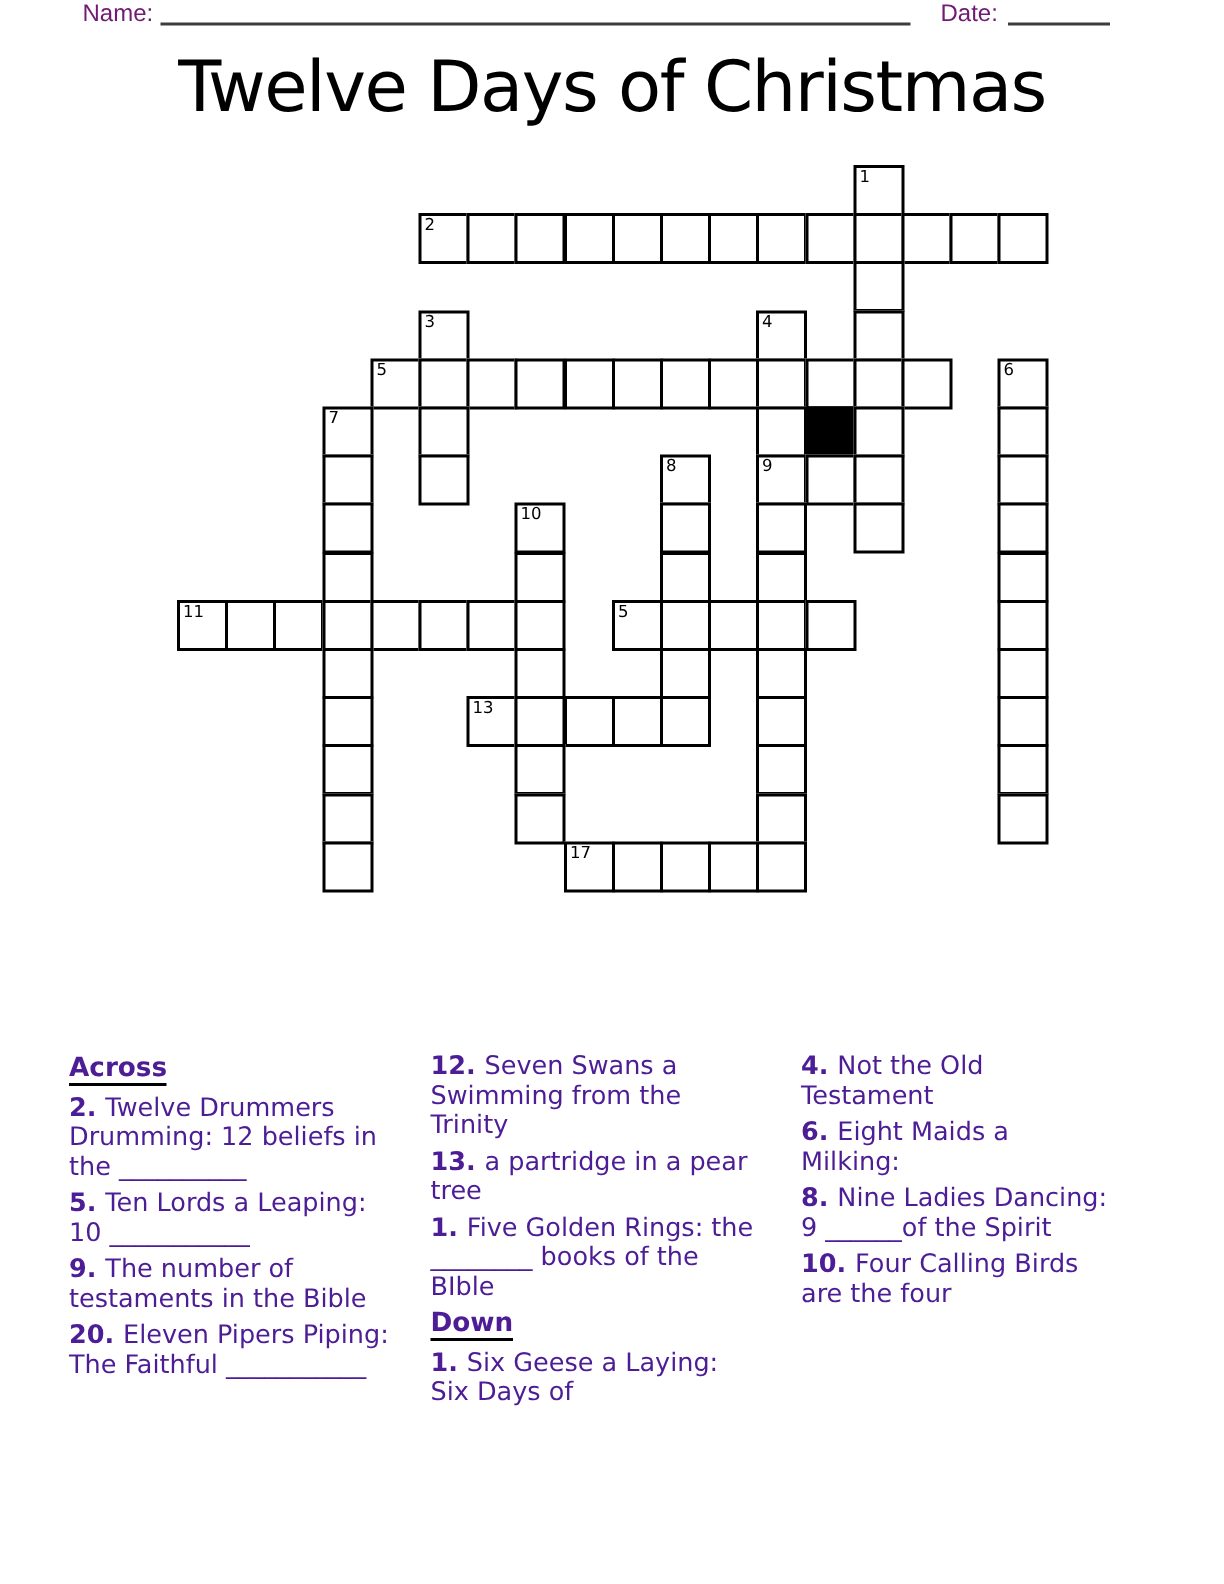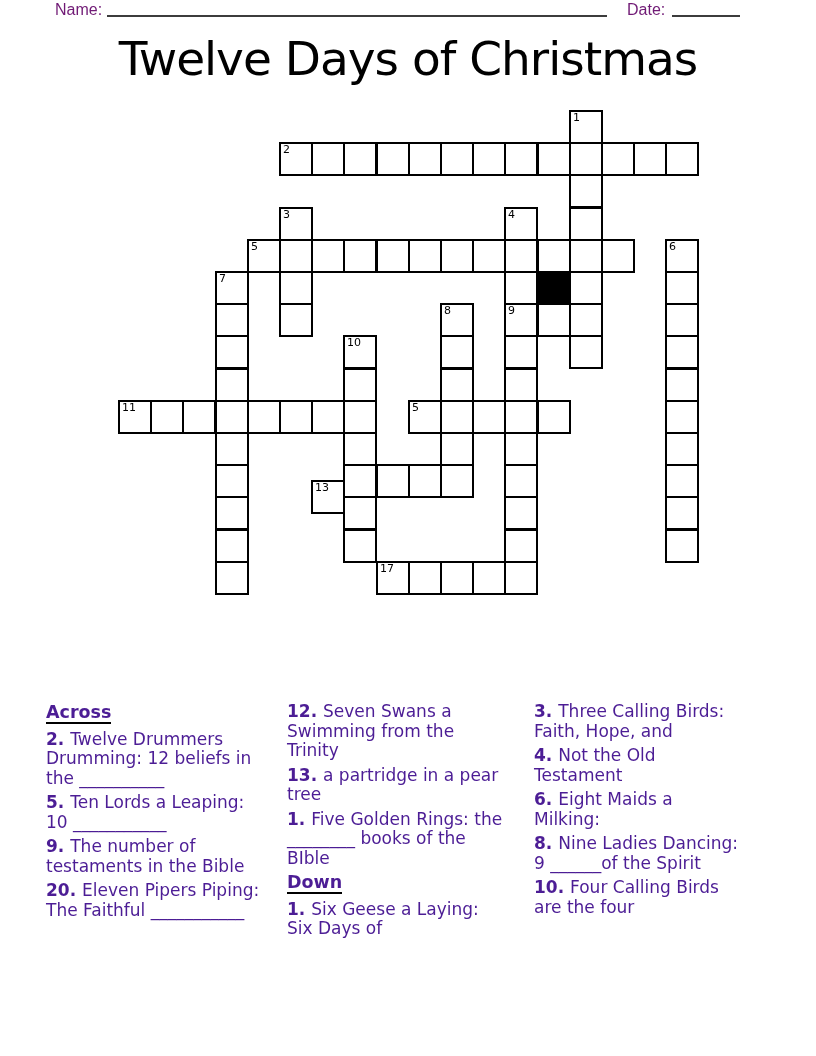--- a/index.html
+++ b/index.html
@@ -160,21 +160,21 @@
       <div class="cell" style="left: 354px; top: 290px;"></div>
       <div class="cell" style="left: 386px; top: 290px;"></div>
       <div class="cell" style="left: 419px; top: 290px;"></div>
       <div class="cell" style="left: 547px; top: 290px;"></div>
       <div class="cell" style="left: 97px; top: 322px;"></div>
       <div class="cell" style="left: 225px; top: 322px;"></div>
       <div class="cell" style="left: 322px; top: 322px;"></div>
       <div class="cell" style="left: 386px; top: 322px;"></div>
       <div class="cell" style="left: 547px; top: 322px;"></div>
       <div class="cell" style="left: 97px; top: 354px;"></div>
-      <div class="cell" style="left: 193px; top: 370px; text-align: center;">
+      <div class="cell" style="left: 193px; top: 354px; text-align: center;">
         <span class="cellnum">13</span>
       </div>
       <div class="cell" style="left: 225px; top: 354px;"></div>
       <div class="cell" style="left: 258px; top: 354px;"></div>
       <div class="cell" style="left: 290px; top: 354px;"></div>
       <div class="cell" style="left: 322px; top: 354px;"></div>
       <div class="cell" style="left: 386px; top: 354px;"></div>
       <div class="cell" style="left: 547px; top: 354px;"></div>
       <div class="cell" style="left: 97px; top: 386px;"></div>
       <div class="cell" style="left: 225px; top: 386px;"></div>
@@ -202,20 +202,19 @@
       <div class="clue"><span class="clue-num">20. </span>Eleven Pipers Piping: The Faithful ___________</div>
     </div>
   <div class="clue-col col1">
       <div class="clue"><span class="clue-num">12. </span>Seven Swans a Swimming from the Trinity</div>
       <div class="clue"><span class="clue-num">13. </span>a partridge in a pear tree</div>
       <div class="clue"><span class="clue-num">1. </span>Five Golden Rings: the ________ books of the BIble</div>
       <div class="clue-header"><span>Down</span></div>
       <div class="clue"><span class="clue-num">1. </span>Six Geese a Laying: Six Days of</div>
     </div>
   <div class="clue-col col2">
-      <div class="clue"><span class="clue-num">3. </span>Three Calling Birds: Faith, Hope, and</div>
       <div class="clue"><span class="clue-num">4. </span>Not the Old Testament</div>
       <div class="clue"><span class="clue-num">6. </span>Eight Maids a Milking:</div>
       <div class="clue"><span class="clue-num">8. </span>Nine Ladies Dancing: 9 ______of the Spirit</div>
       <div class="clue"><span class="clue-num">10. </span>Four Calling Birds are the four</div>
     </div>
 
 </div>
 
 </body></html>

